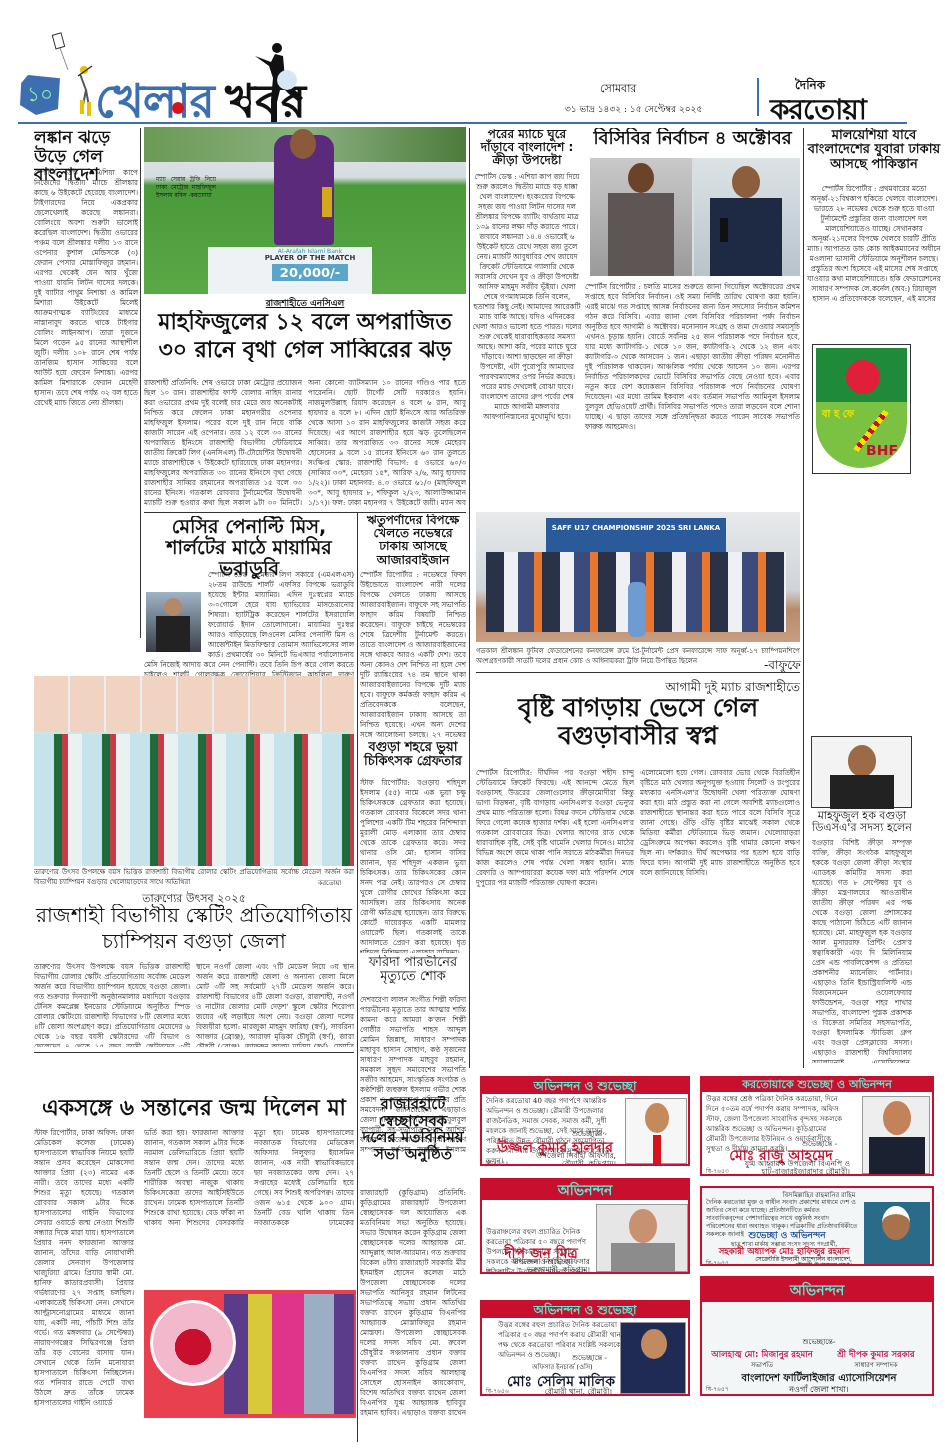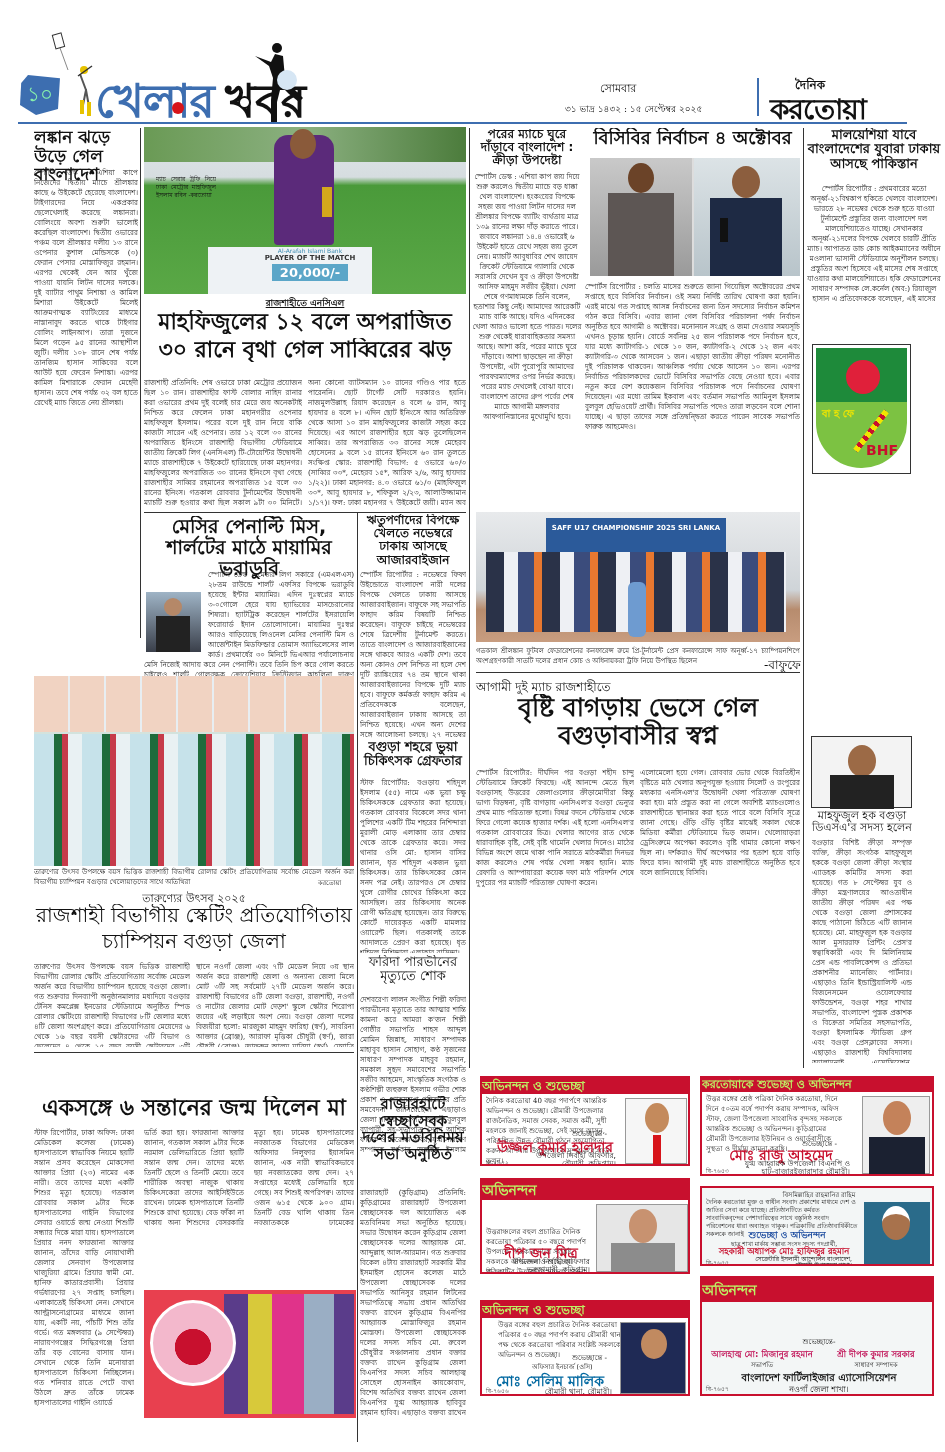--- a/index.html
+++ b/index.html
@@ -15,21 +15,21 @@
 #page-num{left:20px;top:75px;width:40px;height:40px;background:#3d6eb0;color:#86efac;font-weight:normal;font-size:20px;display:flex;align-items:center;justify-content:center;clip-path:polygon(20% 0,100% 8%,95% 85%,40% 100%,0 75%,3% 20%)}
 #title-khelar{left:95px;top:66px;font-size:46px;font-weight:bold;color:#3d6eb0;letter-spacing:-1px;font-family:"DejaVu Sans",sans-serif}
 #title-khobor{left:225px;top:66px;font-size:46px;font-weight:bold;color:#111;font-family:"DejaVu Sans",sans-serif}
 #day{left:600px;top:80px;font-size:11px;font-family:"DejaVu Serif",serif}
 #date{left:565px;top:102px;font-size:9px;font-family:"DejaVu Serif",serif}
 #vline{left:757px;top:78px;width:1.5px;height:38px;background:#3d6eb0}
 #paper-small{left:795px;top:76px;font-size:12px;font-weight:bold}
 #paper-big{left:770px;top:88px;font-size:28px;font-weight:bold;font-family:"DejaVu Sans",sans-serif;letter-spacing:-1px}
 #top-rule{left:18px;top:122px;width:889px;height:2px;background:#3d6eb0}
 .ad{position:absolute;border:2px solid #c8102e;background:#fff;overflow:hidden}
-.ad-h{background:#c8102e;color:#bef264;font-weight:bold;text-align:left;font-size:15px;line-height:24px}
+.ad-h{background:#c8102e;color:#5eead4;font-weight:bold;text-align:center;font-size:15px;line-height:24px}
 .ad-body{font-family:"DejaVu Serif",serif;font-size:7px;line-height:10px;padding:4px 6px;color:#222}
 .ad-name{color:#c8102e;font-weight:bold;font-size:14px;text-align:center}
 .ad-sub{font-size:7.5px;text-align:right;padding-right:6px}
 .ad-code{font-size:6px;color:#555;padding-left:4px}
 </style>
 </head>
 <body>
 
 <div class="abs" id="masthead">
   <div class="abs" id="page-num">১০</div>
@@ -144,21 +144,21 @@
 <div class="abs txt" style="left:34px;top:962px;width:156px;height:85px">তারুণ্যের উৎসব উপলক্ষে বয়স ভিত্তিক রাজশাহী বিভাগীয় রোলার স্কেটিং প্রতিযোগিতায় সর্বোচ্চ মেডেল অর্জন করে বিভাগীয় চ্যাম্পিয়ন হয়েছে বগুড়া জেলা। গত শুক্রবার দিনব্যাপী অনুষ্ঠানমালার মধ্যদিয়ে বগুড়ার টেনিস কমপ্লেক্স ইনডোর স্টেডিয়ামে অনুষ্ঠিত স্পিড রোলার স্কেটিংয়ে রাজশাহী বিভাগের ৮টি জেলার মধ্যে ৪টি জেলা অংশগ্রহণ করে। প্রতিযোগিতায় মেয়েদের ৬ থেকে ১৬ বছর বয়সী স্কেটারদের ৩টি বিভাগ ও ছেলেদের ৪ থেকে ১৫ বছর বয়সী স্কেটারদের ৩টি বিভাগসহ মোট ৯টি বিভাগে খেলা অনুষ্ঠিত হয়। এর মধ্যে ৬টি বিভাগের ১৮টি শিরোপার মধ্যে ৫টি স্বর্ণ, ২টি রৌপ্য এবং ২টি ব্রোঞ্জসহ সর্বমোট ৯টি মেডেল অর্জন করে শীর্ষস্থান অর্জন করে বগুড়া জেলা। এছাড়াও ৮টি মেডেল অর্জন করে ২য়</div>
 <div class="abs txt" style="left:196px;top:962px;width:158px;height:85px">স্থানে নওগাঁ জেলা এবং ৭টি মেডেল নিয়ে ৩য় স্থান অর্জন করে রাজশাহী জেলা ও অন্যান্য জেলা মিলে মোট ৩টি সহ সর্বমোট ২৭টি মেডেল অর্জন করে। রাজশাহী বিভাগের ৪টি জেলা বগুড়া, রাজশাহী, নওগাঁ ও নাটোর জেলার মোট দেড়শ' স্কুলে স্কেটার শিরোপা জয়ের এই লড়াইয়ে অংশ নেয়। বগুড়া জেলা দলের বিজয়ীরা হলো: মারজুকা মাহমুদ ফারিহা (স্বর্ণ), সাবরিনা আক্তার (ব্রোঞ্জ), আরাফা মৃত্তিকা চৌধুরী (স্বর্ণ), জারা চৌধুরী (ব্রোঞ্জ), জাফরুন আলম মারিয়া (স্বর্ণ), মেঘাত্রি সরকার (রৌপ্য), অনিন্দিতা (রৌপ্য), প্রকৃতি সরকার (স্বর্ণ), এ ছাড়া একাডেমিতে (স্বর্ণ) অর্জন করে নাঈম হাসান। খবর বিজ্ঞপ্তির।</div>
 <div class="abs rule" style="left:34px;top:1052px;width:320px;height:1px"></div>
 
 <div class="abs hl" style="left:360px;top:740px;width:106px;font-size:13px;font-weight:bold">বগুড়া শহরে ভুয়া চিকিৎসক গ্রেফতার</div>
 <div class="abs txt" style="left:360px;top:778px;width:106px;height:175px">স্টাফ রিপোর্টার: বগুড়ায় শহিদুল ইসলাম (৫৫) নামে এক ভুয়া চক্ষু চিকিৎসককে গ্রেফতার করা হয়েছে। গতকাল রোববার বিকেলে সদর থানা পুলিশের একটি টিম শহরের নিশিন্দারা মুরালী মোড় এলাকায় তার চেম্বার থেকে তাকে গ্রেফতার করে। সদর থানার ওসি মো: হাসান বাসির জানান, ধৃত শহিদুল একজন ভুয়া চিকিৎসক। তার চিকিৎসকের কোন সনদ পত্র নেই। তারপরও সে চেম্বার খুলে রোগীর চোখের চিকিৎসা করে আসছিল। তার চিকিৎসায় অনেক রোগী ক্ষতিগ্রস্থ হয়েছেন। তার বিরুদ্ধে কোর্টে দায়েরকৃত একটি মামলার ওয়ারেন্ট ছিল। গতকালই তাকে আদালতে প্রেরণ করা হয়েছে। ধৃত শহিদুল নিশিন্দারা এলাকার বাসিন্দা।</div>
 
 <div class="abs hl" style="left:360px;top:955px;width:106px;font-size:13px;font-weight:normal">ফরিদা পারভীনের মৃত্যুতে শোক</div>
 <div class="abs txt" style="left:360px;top:995px;width:106px;height:160px">দেশবরেণ্য লালন সংগীত শিল্পী ফরিদা পারভীনের মৃত্যুতে তার আত্মার শান্তি কামনা করে আমরা ক'জন শিল্পী গোষ্ঠীর সভাপতি শাহস আব্দুল মোমিন জিন্নাহ, সাধারণ সম্পাদক মাহাবুব হাসান সোহাগ, কণ্ঠ সৃজনের সাধারণ সম্পাদক মাহবুব রহমান, সমকাল সুহৃদ সমাবেশের সভাপতি সজীব আহমেদ, সাংস্কৃতিক সংগঠক ও কণ্ঠশিল্পী জহুরুল ইসলাম গভীর শোক প্রকাশ ও শোকসন্তপ্ত পরিবারের প্রতি সমবেদনা জানিয়েছেন। এছাড়াও জেলা শাখার সভাপতি জয়েদী বুলবুল ব্যাপারী, সহ-সভাপতি সৈয়দ আশিক ফারুক ও ফিরোজ কবির, যুগ্ম সাধারণ সম্পাদক স্বর্ণকার জহুরুল ইসলাম রতন, সাংগঠনিক সম্পাদক উজ্জ্বল হোসেন খোকন। খবর বিজ্ঞপ্তির।</div>
 
-<div class="abs" style="left:476px;top:678px;width:324px;text-align:left;font-size:12px">আগামী দুই ম্যাচ রাজশাহীতে</div>
+<div class="abs" style="left:476px;top:678px;width:324px;text-align:right;font-size:12px">আগামী দুই ম্যাচ রাজশাহীতে</div>
 <div class="abs hl" style="left:476px;top:694px;width:324px;font-size:25px">বৃষ্টি বাগড়ায় ভেসে গেল বগুড়াবাসীর স্বপ্ন</div>
 <div class="abs txt" style="left:476px;top:768px;width:158px;height:290px">স্পোর্টস রিপোর্টার: দীর্ঘদিন পর বগুড়া শহীদ চান্দু স্টেডিয়ামে ক্রিকেট ফিরছে। এই আনন্দে মেতে ছিল বগুড়াসহ উত্তরের জেলাগুলোর ক্রীড়ামোদীরা কিন্তু ভাগ্য বিড়ম্বনা, বৃষ্টি বাগড়ায় এনসিএল'র বগুড়া ভেন্যুর প্রথম ম্যাচ পরিত্যক্ত হলো। বিষণ্ণ বদনে স্টেডিয়াম থেকে ফিরে গেলো কয়েক হাজার দর্শক। এই হলো এনসিএল'র গতকাল রোববারের চিত্র। খেলার আগের রাত থেকে ধারাবাহিক বৃষ্টি, সেই বৃষ্টি থামেনি খেলার দিনেও। মাঠের বিভিন্ন অংশে জমে থাকা পানি সরাতে মাঠকর্মীরা দিনভর কাজ করলেও শেষ পর্যন্ত খেলা সম্ভব হয়নি। ম্যাচ রেফারি ও আম্পায়াররা কয়েক দফা মাঠ পরিদর্শন শেষে দুপুরের পর ম্যাচটি পরিত্যক্ত ঘোষণা করেন।</div>
 <div class="abs txt" style="left:640px;top:768px;width:160px;height:290px">এলোমেলো হয়ে গেল। রোববার ভোর থেকে বিরতিহীন বৃষ্টিতে মাঠ খেলার অনুপযুক্ত হওয়ায় সিলেট ও রংপুরের মধ্যকার এনসিএল'র উদ্বোধনী খেলা পরিত্যক্ত ঘোষণা করা হয়। মাঠ প্রস্তুত করা না গেলে অবশিষ্ট ম্যাচগুলোও রাজশাহীতে স্থানান্তর করা হতে পারে বলে বিসিবি সূত্রে জানা গেছে। গুঁড়ি গুঁড়ি বৃষ্টির মাঝেই সকাল থেকে মিডিয়া কর্মীরা স্টেডিয়ামে ভিড় জমান। খেলোয়াড়রা ড্রেসিংরুমে অপেক্ষা করলেও বৃষ্টি থামার কোনো লক্ষণ ছিল না। দর্শকরাও দীর্ঘ অপেক্ষার পর হতাশ হয়ে বাড়ি ফিরে যান। আগামী দুই ম্যাচ রাজশাহীতে অনুষ্ঠিত হবে বলে জানিয়েছে বিসিবি।</div>
 
 <div class="abs" style="left:811px;top:736px;width:101px;height:72px;background:#f3f3f3;border:1px solid #333">
   <div class="abs" style="left:36px;top:8px;width:28px;height:32px;border-radius:50%;background:#9c6a46"></div>
   <div class="abs" style="left:18px;top:38px;width:64px;height:34px;background:#222"></div>
 </div>
 <div class="abs hl" style="left:808px;top:810px;width:108px;font-size:11px;font-weight:normal">মাহফুজুল হক বগুড়া ডিএসএ'র সদস্য হলেন</div>
 <div class="abs txt" style="left:812px;top:838px;width:100px;height:225px">বগুড়ার বিশিষ্ট ক্রীড়া সম্পৃক্ত ব্যক্তি, ক্রীড়া সংগঠক মাহফুজুল হককে বগুড়া জেলা ক্রীড়া সংস্থার এ্যাডহক কমিটির সদস্য করা হয়েছে। গত ৮ সেপ্টেম্বর যুব ও ক্রীড়া মন্ত্রণালয়ের আওতাধীন জাতীয় ক্রীড়া পরিষদ এর পক্ষ থেকে বগুড়া জেলা প্রশাসকের কাছে পাঠানো চিঠিতে এটি জানান হয়েছে। মো. মাহফুজুল হক বগুড়ার আল মুসাররাফ প্রিন্টিং প্রেস'র স্বত্বাধিকারী এবং দি মিলিনিয়াম প্রেস এন্ড পাবলিকেশন্স ও প্রতিভা প্রকাশনীর ম্যানেজিং পার্টনার। এছাড়াও তিনি ইন্ডাস্ট্রিয়ালিস্ট এন্ড বিজনেসমেন ওয়েলফেয়ার ফাউন্ডেশন, বগুড়া শহর শাখার সভাপতি, বাংলাদেশ পুস্তক প্রকাশক ও বিক্রেতা সমিতির সহসভাপতি, বগুড়া ইসলামিক স্টাডিজ গ্রুপ এবং বগুড়া প্রেসক্লাবের সদস্য। এছাড়াও রাজশাহী বিশ্ববিদ্যালয় অ্যালামনাই এসোসিয়েশন, বাংলাদেশ রেড ক্রিসেন্ট সোসাইটি ও বগুড়া ডায়াবেটিক সমিতির আজীবন সদস্য।</div>
@@ -231,21 +231,21 @@
 </div>
 
 <div class="ad" style="left:480px;top:1300px;width:210px;height:96px">
   <div class="ad-h" style="font-size:12px;line-height:16px">অভিনন্দন ও শুভেচ্ছা</div>
   <div class="abs ad-body" style="left:12px;top:16px;width:138px;padding:2px 4px">উত্তর বঙ্গের বহুল প্রচারিত দৈনিক করতোয়া পত্রিকার ৫০ বছর পদার্পণ করায় রৌমারী থানার পক্ষ থেকে করতোয়া পরিবার সংশ্লিষ্ট সকলকে অভিনন্দন ও শুভেচ্ছা।</div>
   <div class="abs" style="left:138px;top:20px;width:66px;height:72px;border:1px solid #999;background:#1f2a55">
     <div class="abs" style="left:20px;top:6px;width:26px;height:30px;border-radius:50%;background:#c18a60"></div>
   </div>
   <div class="abs" style="left:90px;top:50px;font-size:7px">শুভেচ্ছান্তে -</div>
   <div class="abs" style="left:50px;top:60px;font-size:6.5px">অফিসার ইনচার্জ (ওসি)</div>
-  <div class="abs ad-name" style="left:1px;top:68px;width:134px;color:#0369a1">মোঃ সেলিম মালিক</div>
+  <div class="abs ad-name" style="left:12px;top:68px;width:134px;color:#0f172a">মোঃ সেলিম মালিক</div>
   <div class="abs ad-sub" style="left:0;top:84px;width:136px">রৌমারী থানা, রৌমারী।</div>
   <div class="abs ad-code" style="top:84px">বি-৭৬৫৬</div>
 </div>
 
 <div class="ad" style="left:700px;top:1276px;width:234px;height:120px;background:#f3f6f6">
   <div class="ad-h" style="font-size:14px;line-height:24px">অভিনন্দন</div>
   <div class="abs" style="left:0;top:58px;width:234px;text-align:center;font-size:7px">শুভেচ্ছান্তে-</div>
   <div class="abs" style="left:4px;top:70px;width:112px;text-align:center;color:#c2185b;font-weight:bold;font-size:8.5px">আলহাজ্ব মো: মিজানুর রহমান</div>
   <div class="abs" style="left:118px;top:70px;width:112px;text-align:center;color:#c2185b;font-weight:bold;font-size:8.5px">শ্রী দীপক কুমার সরকার</div>
   <div class="abs" style="left:4px;top:82px;width:112px;text-align:center;font-size:6.5px">সভাপতি</div>

